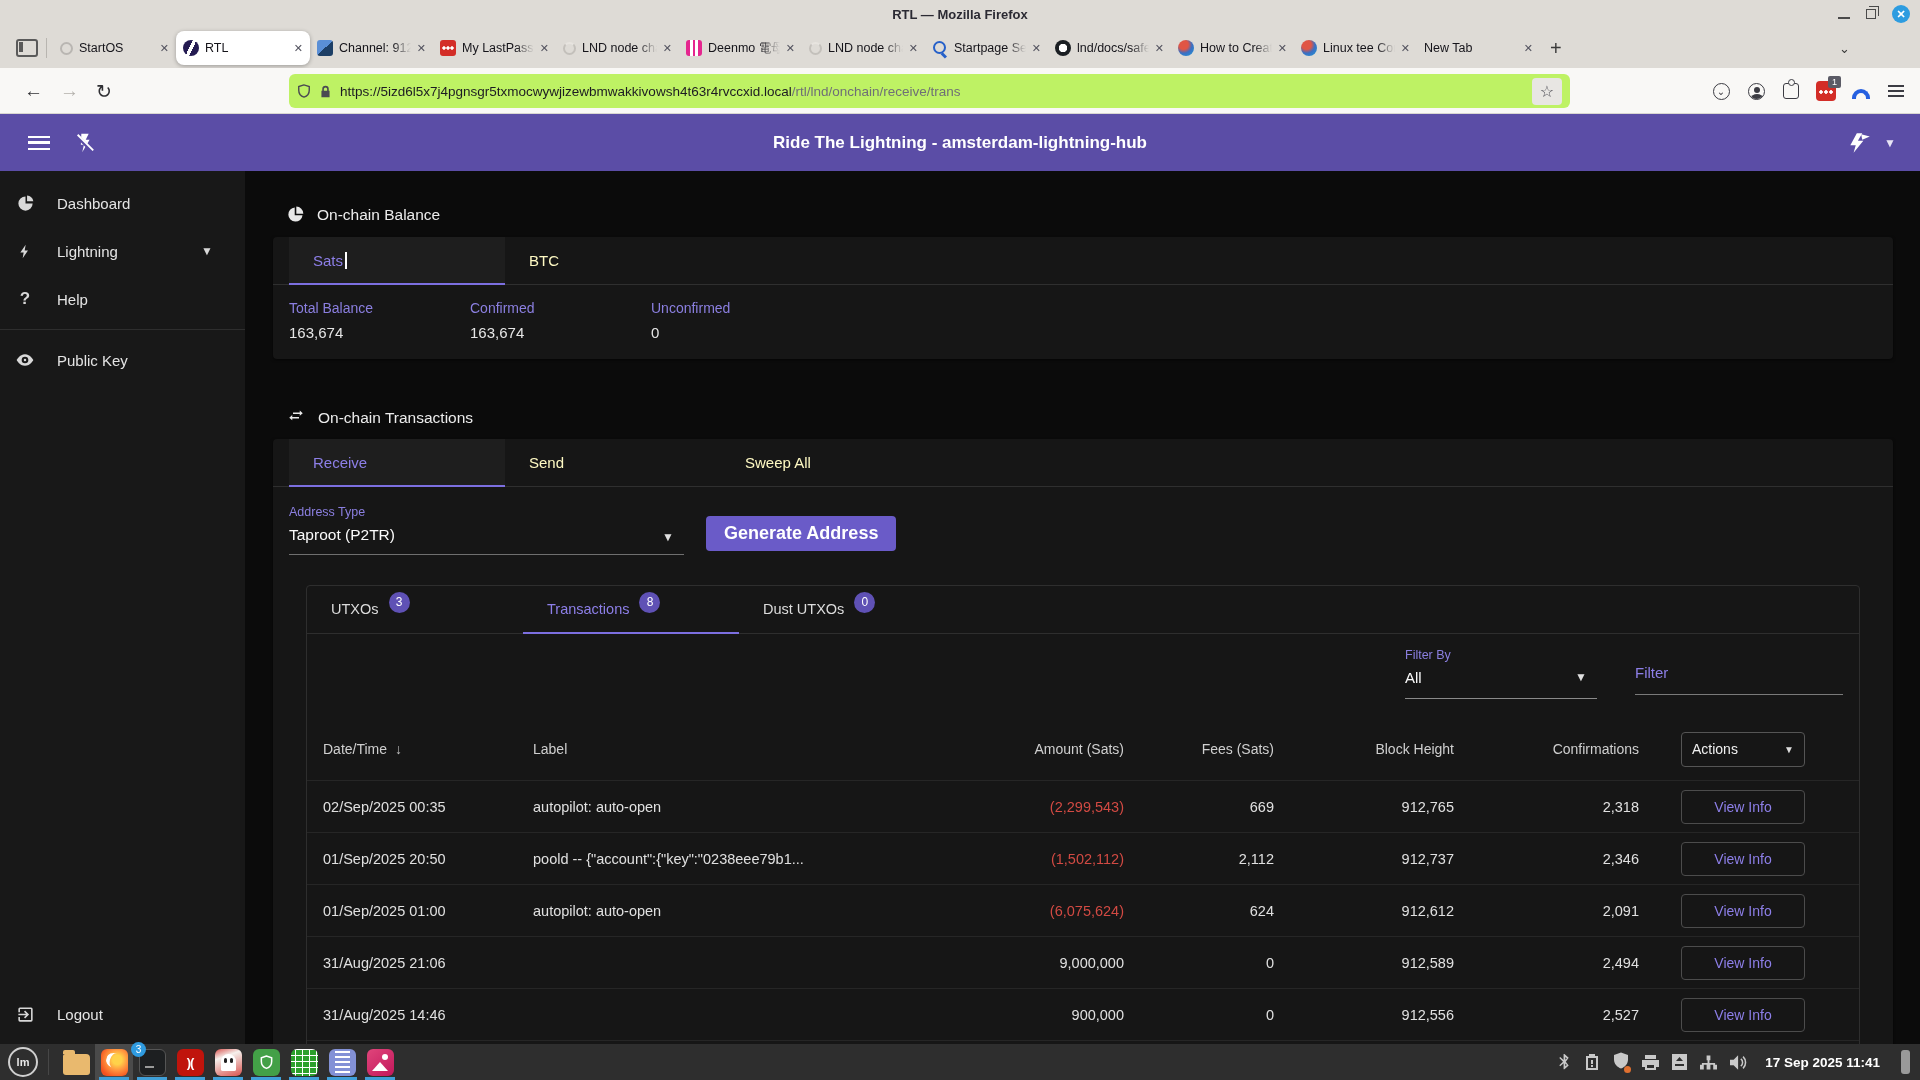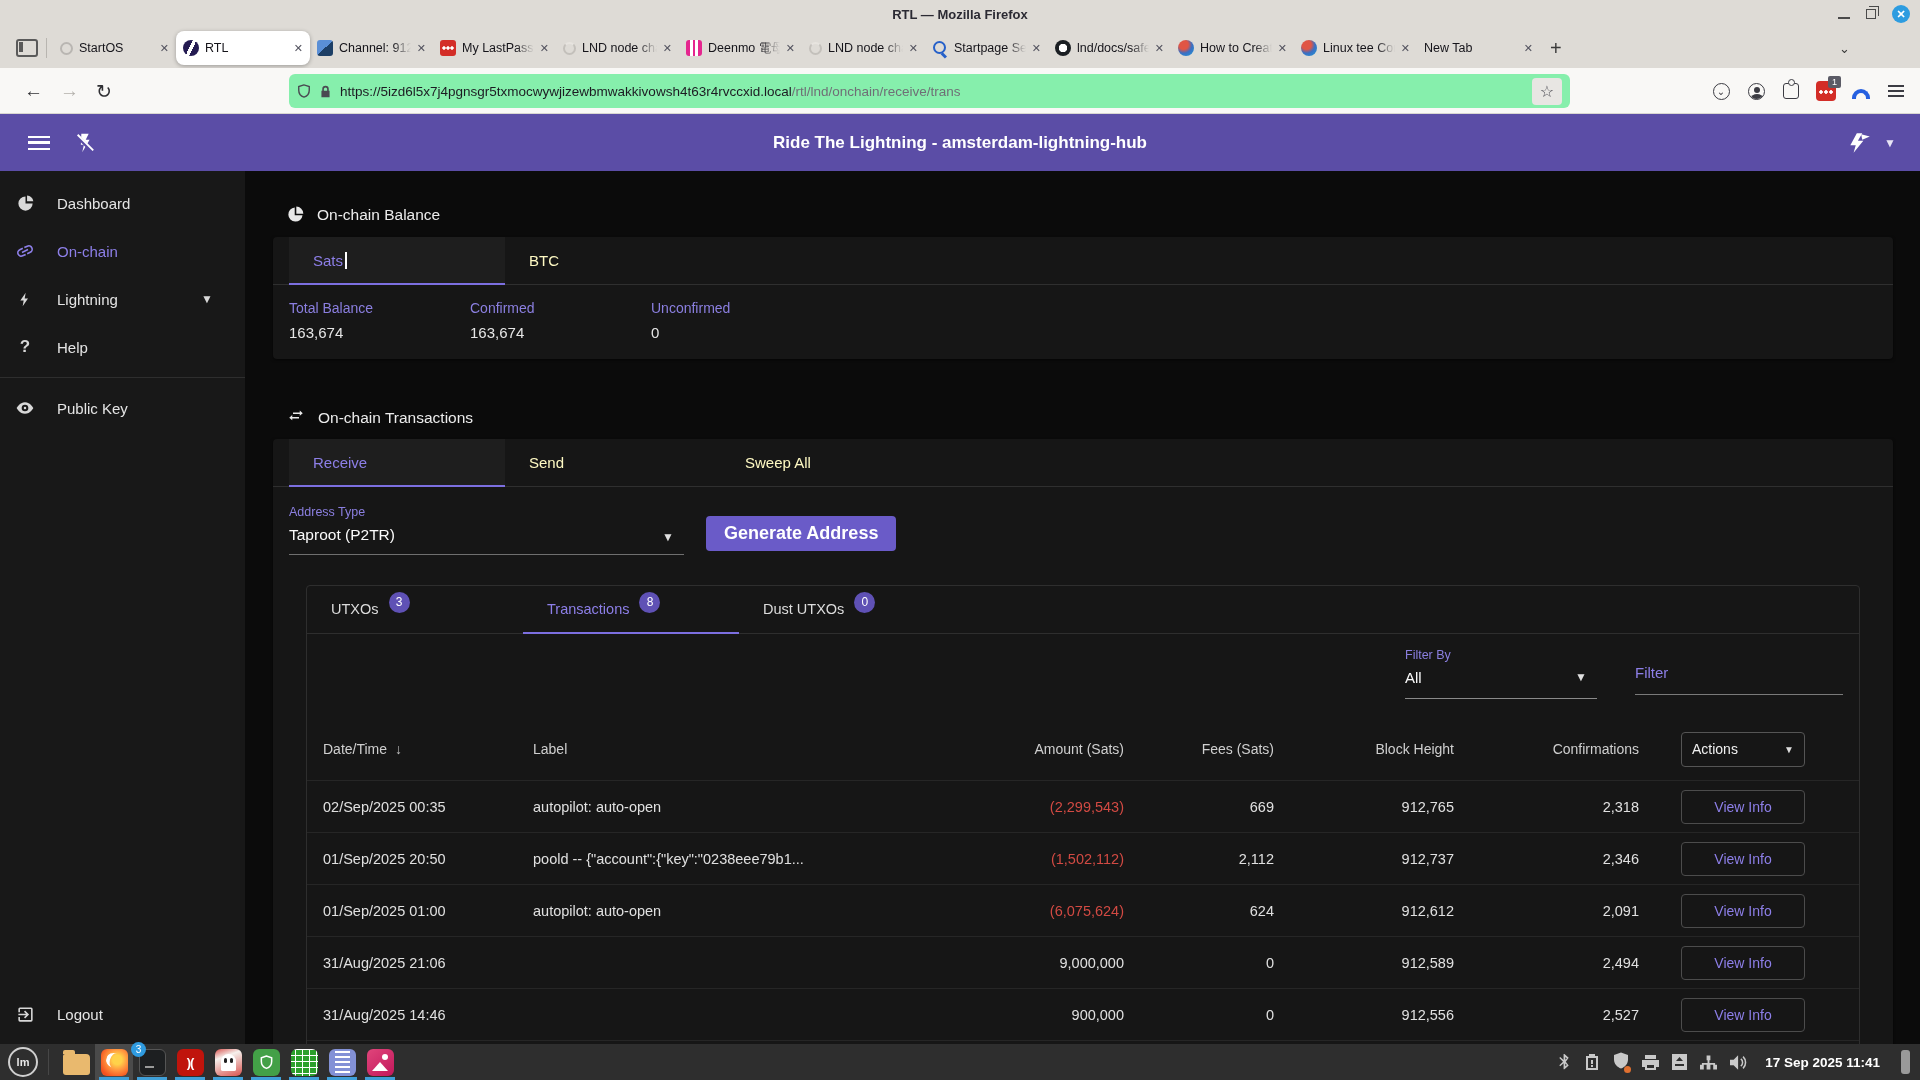--- a/index.html
+++ b/index.html
@@ -44,21 +44,21 @@
   .fav-github { background:#1b1f23; border-radius:50%;
     background-image:radial-gradient(circle at 8px 8px,#fff 4px,transparent 4.5px); }
   .fav-globe { border-radius:50%; background:radial-gradient(circle at 35% 30%,#e05545 0 30%,#3a6fc4 55%,#1d9ad6 100%); }
   .newtab-btn { font-size:20px; color:#3a3a3a; margin:0 10px; }
   .tablist-btn { font-size:13px; color:#3a3a3a; margin-left:auto; margin-right:64px; }
 
   
   .toolbar { position:absolute; top:68px; left:0; width:1920px; height:46px; background:#f9f8f6;
     border-bottom:1px solid #d9d6d1; }
   .nav-btn { position:absolute; top:0; height:46px; display:flex; align-items:center; font-size:19px; color:#2f2f33; }
-  .urlbar { position:absolute; left:289px; top:6px; width:1281px; height:34px; background:#86efac;
+  .urlbar { position:absolute; left:289px; top:6px; width:1281px; height:34px; background:#bef264;
     border-radius:6px; display:flex; align-items:center; padding:0 8px; gap:8px; }
   .url-text { font-size:13.5px; color:#1c1b22; white-space:nowrap; overflow:hidden; flex:1; }
   .url-text .path { color:#6f6f76; }
   .shield-ico { width:14px; height:16px; fill:#4a4a52; flex:none; }
   .lock-ico { width:13px; height:15px; fill:#4a4a52; flex:none; }
   .star-btn { font-size:16px; color:#4a4a52; padding:4px 8px; background:#e8e6e3; border-radius:4px; }
   .tb-icons { position:absolute; right:14px; top:0; height:46px; display:flex; align-items:center; gap:15px; }
   .tb-ico { width:20px; height:20px; color:#3c3c43; display:flex; align-items:center; justify-content:center; position:relative; }
   .pocket { width:17px; height:17px; border:1.7px solid #3c3c43; border-radius:50%; display:flex; align-items:center; justify-content:center; font-size:10px; color:#3c3c43; }
   .account { width:17px; height:17px; border:1.7px solid #3c3c43; border-radius:50%; position:relative; overflow:hidden; }
@@ -323,28 +323,20 @@
   <div class="sidebar">
     <div class="sb-item">
       <span class="sb-ico">
           <svg width="19" height="19" viewBox="0 0 24 24">
             <path d="M12 3a9 9 0 109 9h-9V3z"></path>
             <path d="M14 2a9 9 0 017.9 7H14V2z"></path>
           </svg>
         </span>
       <span>Dashboard</span>
     </div>
-    <div class="sb-item active">
-      <span class="sb-ico">
-          <svg width="20" height="20" viewBox="0 0 24 24" style="transform:rotate(-25deg)">
-            <path d="M3.9 12a3.1 3.1 0 013.1-3.1h4V7H7a5 5 0 000 10h4v-1.9H7A3.1 3.1 0 013.9 12zM8 13h8v-2H8v2zm9-6h-4v1.9h4a3.1 3.1 0 010 6.2h-4V17h4a5 5 0 000-10z"></path>
-          </svg>
-        </span>
-      <span>On-chain</span>
-    </div>
     <div class="sb-item">
       <span class="sb-ico">
           <svg width="16" height="19" viewBox="0 0 24 24">
             <path d="M13 2 5 13.5h5L8.5 22l8-11.5h-5L13 2z"></path>
           </svg>
         </span>
       <span>Lightning</span>
       <span class="sb-caret">▼</span>
     </div>
     <div class="sb-item">

